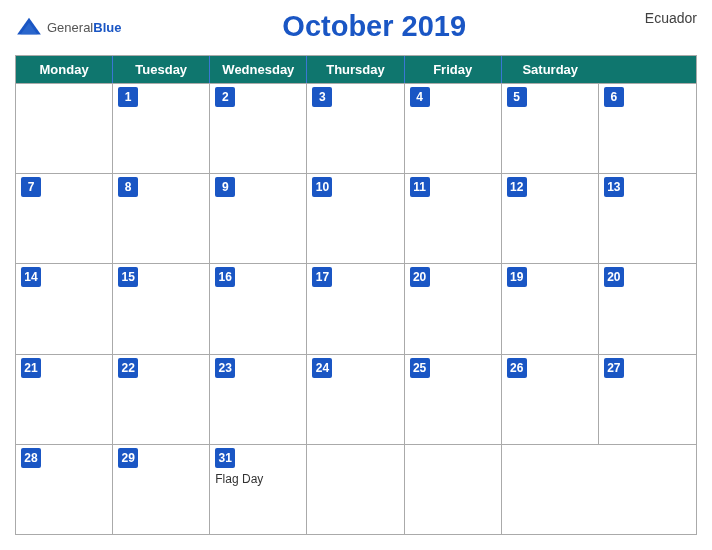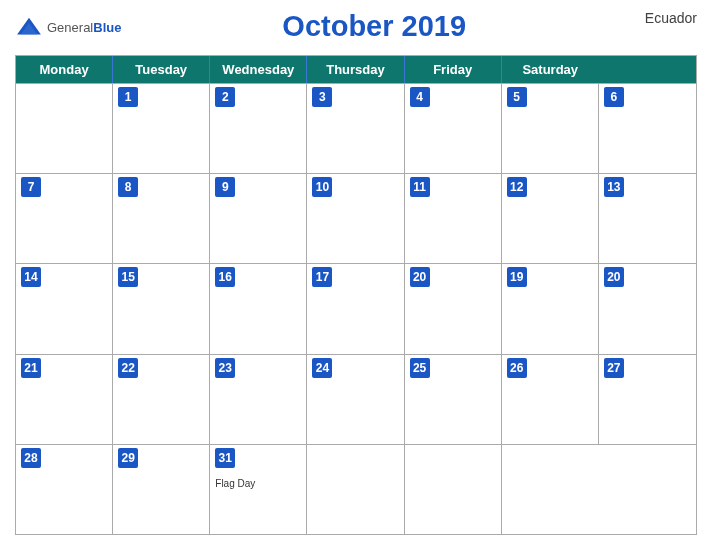--- a/index.html
+++ b/index.html
@@ -118,23 +118,23 @@
       text-align: center;
       border-radius: 2px;
       margin-bottom: 2px;
     }
 
     .cell-empty .cell-number {
       visibility: hidden;
     }
 
     .cell-event {
-      font-size: 10px;
+      font-size: 12px;
       color: #333;
-      margin-top: 8px;
+      margin-top: 2px;
     }
   </style>
 </head>
 <body>
 
 <div class="header-top">
   <div class="logo">
     <svg class="logo-icon" viewBox="0 0 32 26" xmlns="http://www.w3.org/2000/svg">
       <polygon points="16,2 30,22 2,22" fill="#1a56c4"></polygon>
       <polygon points="16,8 26,22 6,22" fill="#3a76d4" opacity="0.5"></polygon>

